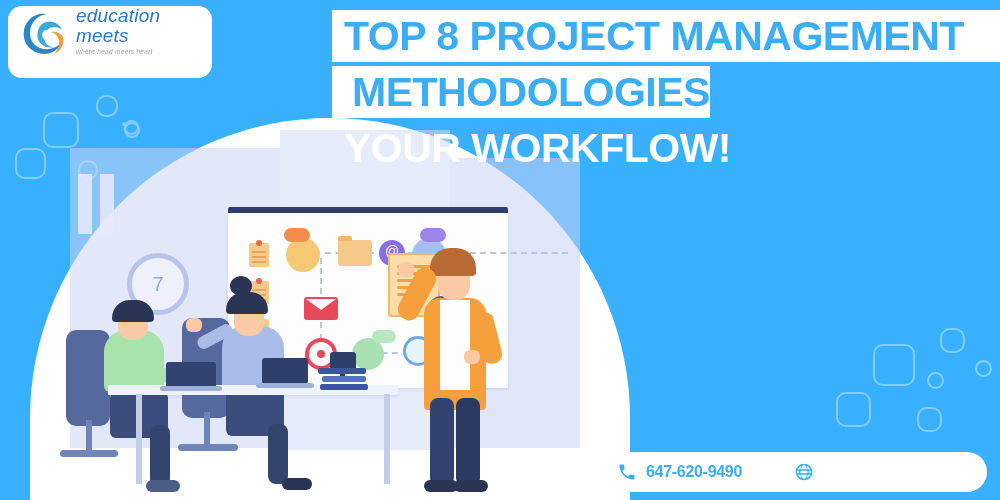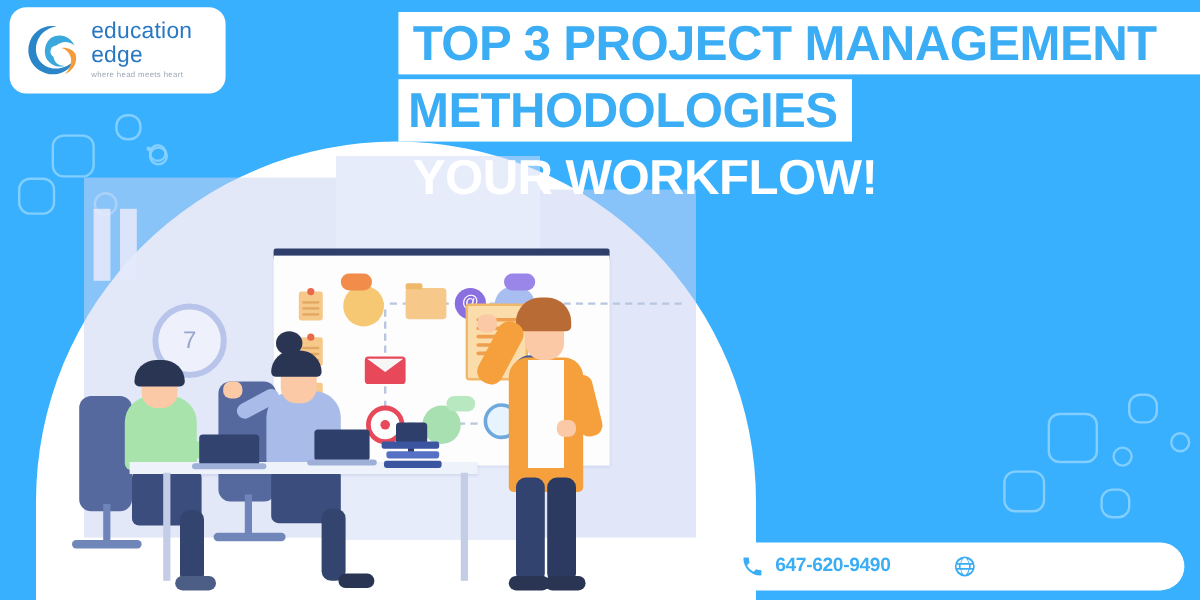--- a/index.html
+++ b/index.html
@@ -9,41 +9,41 @@
     background:#38b0fe;
     position:relative;
   }
   .banner{position:absolute;inset:0;background:#38b0fe;overflow:hidden;}
 
   
   .sq{position:absolute;border:2px solid #8fd4ff;border-radius:10px;opacity:.85;}
 
   
   .logo-card{
-    position:absolute;left:8px;top:6px;width:180px;height:72px;
+    position:absolute;left:8px;top:6px;width:204px;height:72px;
     background:#ffffff;border-radius:14px;
-    display:flex;align-items:center;gap:4px;padding-left:8px;box-sizing:border-box;
+    display:flex;align-items:flex-start;gap:4px;padding-left:8px;box-sizing:border-box;font-style:italic;
   }
   .logo-mark{width:56px;height:56px;flex:0 0 56px;position:relative;}
   .logo-text{display:flex;flex-direction:column;line-height:1;}
   .logo-l1{font-size:19px;color:#2a78c2;font-weight:400;letter-spacing:.2px;}
   .logo-l2{font-size:19px;color:#2a78c2;font-weight:400;letter-spacing:.2px;margin-top:1px;}
   .logo-tag{font-size:6.5px;color:#9aa6b5;margin-top:4px;letter-spacing:.3px;}
 
   
   .head{position:absolute;left:332px;top:10px;width:668px;}
   .hl{position:relative;height:52px;display:flex;align-items:center;}
   .hl .wbg{position:absolute;left:0;top:0;height:100%;background:#ffffff;}
   .hl .txt{position:relative;z-index:2;font-size:41px;font-weight:bold;
            letter-spacing:-0.5px;white-space:nowrap;padding-left:12px;line-height:1;}
   .blue{color:#3aadf5;}
   .white{color:#ffffff;}
   .row2{display:flex;align-items:center;position:relative;height:52px;}
   .row2 .seg1{position:relative;z-index:2;font-size:41px;font-weight:bold;color:#3aadf5;
-              white-space:nowrap;padding-left:8px;letter-spacing:-0.5px;line-height:1;}
+              white-space:nowrap;padding-left:20px;letter-spacing:-0.5px;line-height:1;}
   .row2 .seg2{position:relative;z-index:2;font-size:41px;font-weight:bold;color:#ffffff;
               white-space:nowrap;padding-left:8px;letter-spacing:-0.5px;line-height:1;}
   .row2 .wbg{position:absolute;left:0;top:0;width:378px;height:100%;background:#ffffff;z-index:1;}
 
   
   .illus{position:absolute;left:30px;top:118px;width:600px;height:382px;}
   .blob{position:absolute;left:0;top:0;width:600px;height:382px;
         background:#ffffff;border-radius:300px 300px 0 0;}
   .wallpanel{position:absolute;background:#c9d4f2;opacity:.55;}
   .clock{position:absolute;left:127px;top:253px;width:62px;height:62px;border-radius:50%;
@@ -253,29 +253,29 @@
     <div class="logo-mark">
       <svg viewBox="0 0 56 56" width="56" height="56">
         <path d="M46 36c-4 10-15 14-24 11C12 44 6 34 8 24 10 13 20 6 31 8c-9 1-16 8-17 17-1 9 5 17 14 18 8 1 15-3 18-7z" fill="#2a86c8"></path>
         <path d="M30 16c7-2 14 2 16 8-3-3-8-4-12-2-5 2-7 8-5 13 1 4 5 6 9 6-7 2-14-2-16-8-2-7 1-15 8-17z" fill="#3aa8dd"></path>
         <path d="M47 31c2 7-2 14-9 17 4-4 6-9 5-14-1-4-4-7-8-8 4-1 10 1 12 5z" fill="#f59b3c"></path>
         <circle cx="31" cy="29" r="5" fill="#ffffff"></circle>
       </svg>
     </div>
     <div class="logo-text">
       <div class="logo-l1">education</div>
-      <div class="logo-l2">edge</div>
+      <div class="logo-l2">meets</div>
       <div class="logo-tag">where head meets heart</div>
     </div>
   </div>
 
   <div class="head">
     <div class="hl">
       <div class="wbg" style="width:668px;"></div>
-      <div class="txt blue">TOP 3 PROJECT MANAGEMENT</div>
+      <div class="txt blue">TOP 8 PROJECT MANAGEMENT</div>
     </div>
     <div style="height:4px;"></div>
     <div class="row2">
       <div class="wbg"></div>
       <div class="seg1">METHODOLOGIES</div>
     </div>
     <div style="height:4px;"></div>
     <div class="hl">
       <div class="txt white">YOUR WORKFLOW!</div>
     </div>

